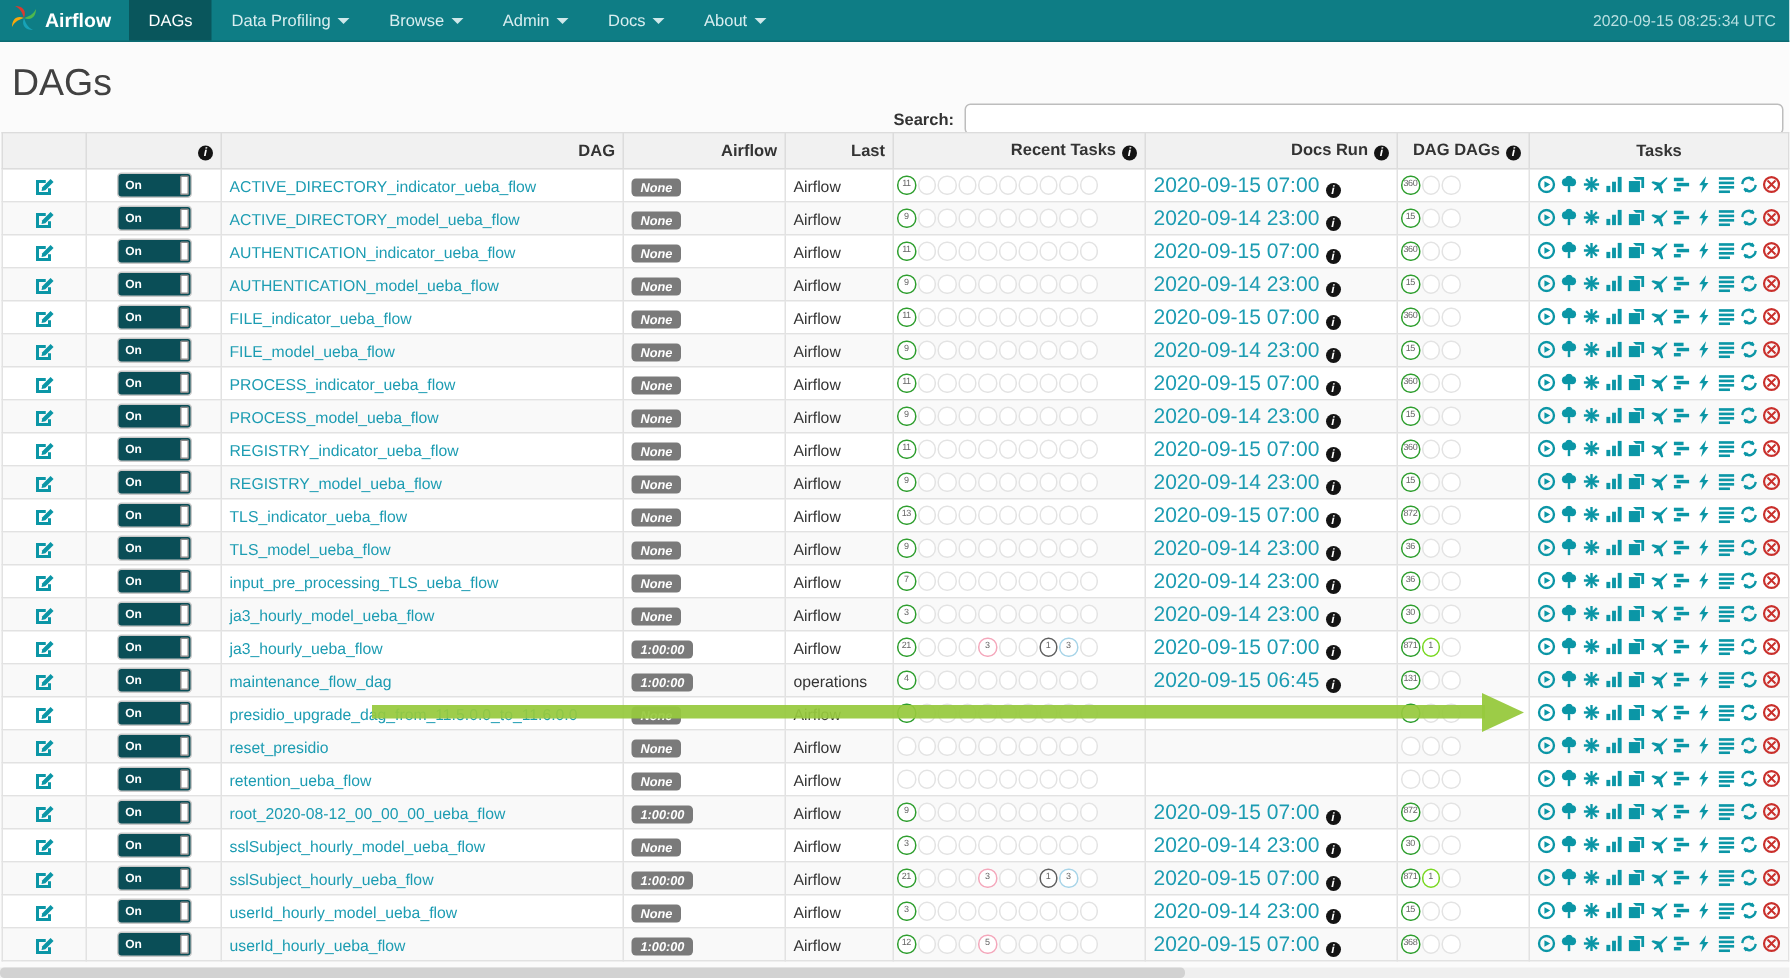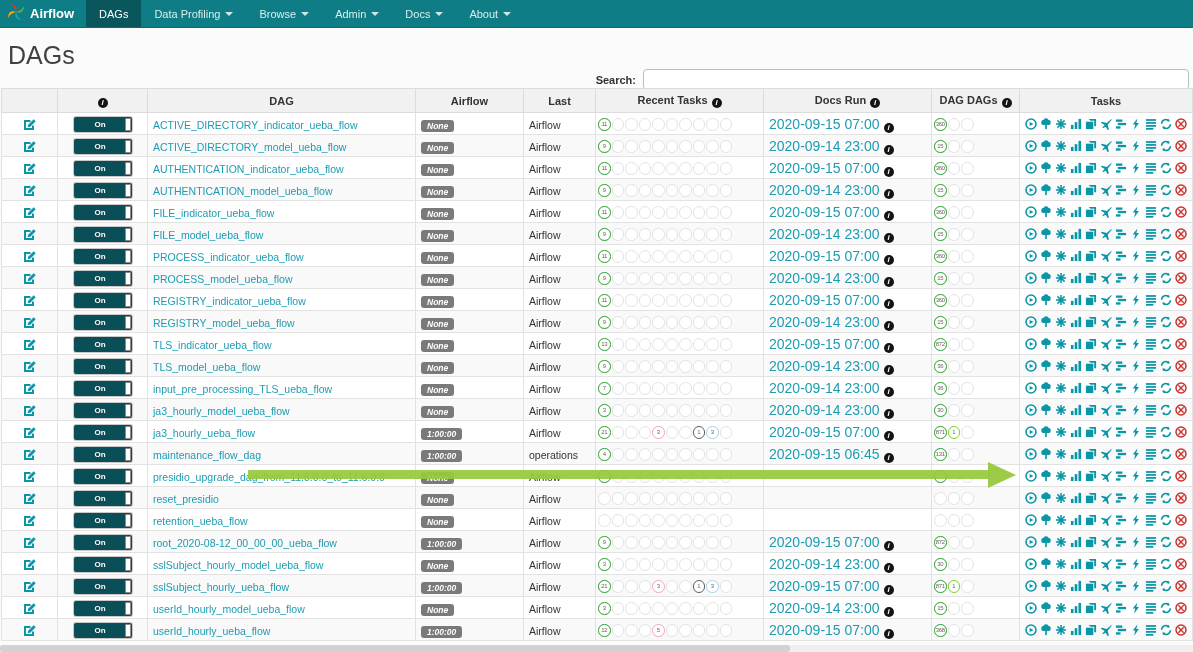--- a/index.html
+++ b/index.html
@@ -16,21 +16,21 @@
   .nav-item.active { background:#09565c; color:#fff; }
   .caret { width:0; height:0; border-left:4px solid transparent; border-right:4px solid transparent; border-top:4px solid #cfe8ea; }
   .clock { margin-left:auto; color:#b9dfe1; font-size:10.5px; display:flex; align-items:center; padding-right:9px; }
   
   .page-title { font-size:25px; font-weight:400; color:#414141; margin:13px 0 0 8px; }
   .search-row { position:absolute; top:69px; right:4px; display:flex; align-items:center; gap:7px; }
   .search-label { font-size:11px; font-weight:bold; color:#333; }
   .search-input { width:546px; height:21px; border:1px solid #bdbdbd; border-radius:4px; font-size:11px; padding:0 6px; background:#fff; }
   
   table.dags { position:absolute; top:88px; left:1px; width:1191px; border-collapse:collapse; table-layout:fixed; background:#fff; }
-  th { height:24px; background:#f1f1f1; border:1px solid #dcdcdc; font-size:11px; color:#333; font-weight:bold; text-align:center; padding:0 5px; }
+  th { height:24px; background:#f1f1f1; border:1px solid #dcdcdc; font-size:11px; color:#333; font-weight:bold; text-align:right; padding:0 5px; }
   th.center, td.center { text-align:center; }
   td { height:22px; border:1px solid #e2e2e2; padding:0 5px; white-space:nowrap; overflow:hidden; }
   tbody tr:nth-child(even) { background:#f9f9f9; }
   col.c0{width:56px} col.c1{width:90px} col.c2{width:268px} col.c3{width:108px}
   col.c4{width:72px} col.c5{width:168px} col.c6{width:168px} col.c7{width:88px} col.c8{width:173px}
   .dag-link { color:#1c9cb2; font-size:10.5px; text-decoration:none; }
   .badge-sched { display:inline-block; background:#7a7a7a; color:#fff; font-size:8.5px; font-weight:bold; padding:2px 6px; border-radius:3px; line-height:1;font-style:italic; }
   .owner-txt { font-size:10.5px; color:#333; }
   .last-run { color:#1c9cb2; font-size:14px; text-decoration:none; margin-right:4px; }
   .info-icon { display:inline-block; width:10px; height:10px; background:#141414; border-radius:50%; color:#fff;
@@ -38,22 +38,22 @@
   .info-icon::after { content:"i"; }
   .circ { display:inline-flex; width:12.5px; height:12.5px; border-radius:50%; border:1.8px solid #e3e3e3;
           align-items:center; justify-content:center; font-size:6px; color:#666; margin-right:1px;
           background:#fff; vertical-align:middle; letter-spacing:-0.3px; }
   .s-success { border-color:#2e9e2e; }
   .s-running { border-color:#79d821; }
   .s-skipped { border-color:#f4a7bb; }
   .s-queued  { border-color:#5f5f5f; }
   .s-none    { border-color:#a7d4e8; }
   .edit-icon svg { width:13px; height:13px; color:#0b96a6; fill:currentColor; display:block; margin:0 auto; }
-  .toggle { width:58px; height:15px; background:#0a4e57; border-radius:2px; display:inline-flex; align-items:center;
-            box-shadow:0 0 0 1px #c9c9c9; cursor:pointer; vertical-align:middle;padding-left:16px; }
+  .toggle { width:48px; height:15px; background:#0a4e57; border-radius:2px; display:inline-flex; align-items:center;
+            box-shadow:0 0 0 1px #c9c9c9; cursor:pointer; vertical-align:middle; }
   .toggle-label { color:#fff; font-size:8px; font-weight:bold; padding-left:5px; }
   .toggle-knob { margin-left:auto; width:6px; height:13px; background:#fff; border:1px solid #8a8a8a; border-radius:1px; margin-right:1px; }
   .links-cell { text-align:center; padding:0 2px; }
   .link-ic { display:inline-block; margin:0 1.5px; color:#0b96a6; cursor:pointer; }
   .link-ic svg { width:12px; height:12px; fill:currentColor; vertical-align:middle; }
   .link-ic.is-delete { color:#c9302c; }
   
   .arrow-tail { position:absolute; left:248px; top:470px; width:742px; height:9px; background:rgba(151,201,61,.93); z-index:5; }
   .arrow-head { position:absolute; left:988px; top:462px; width:0; height:0; z-index:5;
                 border-top:13px solid transparent; border-bottom:13px solid transparent; border-left:28px solid rgba(151,201,61,.95); }
@@ -94,20 +94,21 @@
       </div>
       <div class="nav-item">
         <span>Docs</span>
         <span class="caret"></span>
       </div>
       <div class="nav-item">
         <span>About</span>
         <span class="caret"></span>
       </div>
     </div>
+  <div class="clock">2020-09-15 08:25:34 UTC</div>
 </div>
 
 <div class="page-title">DAGs</div>
 
 <div class="search-row">
   <span class="search-label">Search:</span>
   <input class="search-input" type="text" value="" style="">
 </div>
 
 <table class="dags">

